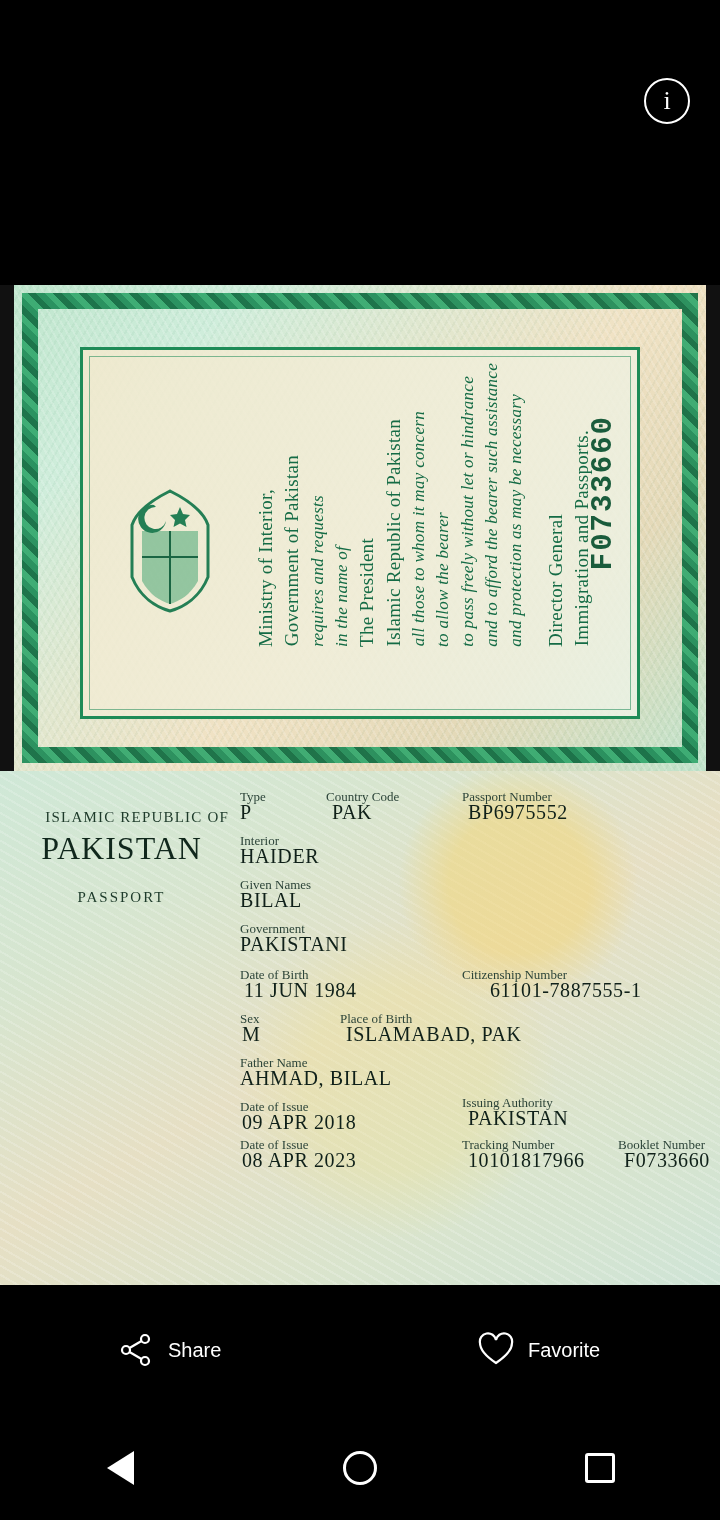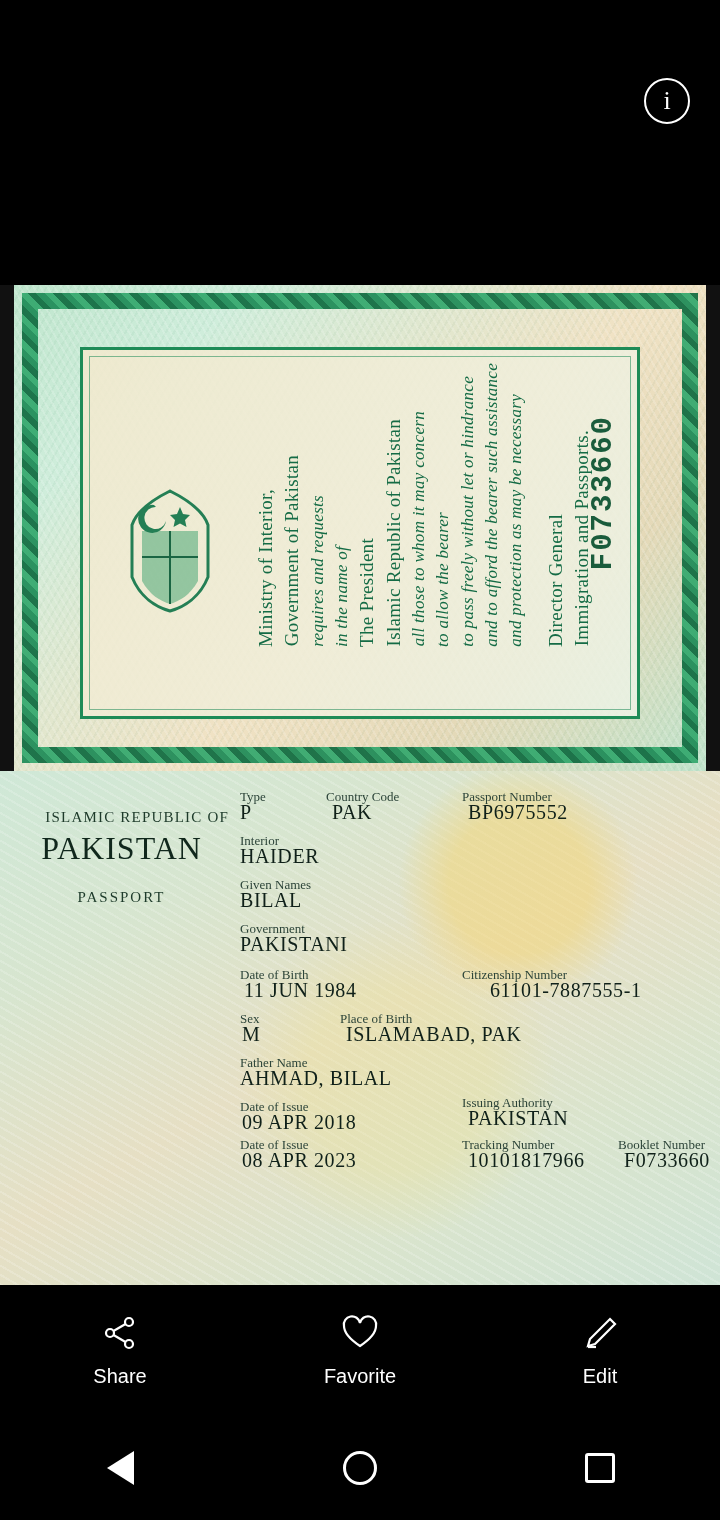--- a/index.html
+++ b/index.html
@@ -123,21 +123,21 @@
     font-family: "Liberation Serif", serif; letter-spacing: .6px;
   }
 
   
   .actionbar {
     position: absolute; bottom: 105px; left: 0; width: 720px; height: 130px;
     background: #000;
     display: flex; align-items: center; justify-content: space-around;
   }
   .action {
-    display: flex; flex-direction: column; align-items: center; gap: 12px;
+    display: flex; flex-direction: row; align-items: center; gap: 12px;
     width: 128px; color: #fff; text-align: right;
   }
   .action .glyph { height: 40px; display: flex; align-items: flex-end; }
   .action .lbl { font-size: 20px; color: #fff; }
 
   
   .navbar {
     position: absolute; bottom: 0; left: 0; width: 720px; height: 105px;
     background: #000; display: flex; align-items: center; justify-content: space-around;
   }
@@ -268,29 +268,20 @@
     <div class="action">
       <span class="glyph">
         <svg width="40" height="40" viewBox="0 0 40 40" fill="none" stroke="#fff" stroke-width="2.2">
           <path d="M20 33 C8 25 4 18 4 13 A8 8 0 0 1 20 10 A8 8 0 0 1 36 13 C36 18 32 25 20 33 Z"></path>
         </svg>
       </span>
       <span class="lbl">Favorite</span>
     </div>
 
 
-    <div class="action">
-      <span class="glyph">
-        <svg width="40" height="40" viewBox="0 0 40 40" fill="none" stroke="#fff" stroke-width="2.2">
-          <path d="M30 6 l5 5 -20 20 -7 2 2 -7 Z"></path>
-          <line x1="8" y1="34" x2="16" y2="34"></line>
-        </svg>
-      </span>
-      <span class="lbl">Edit</span>
-    </div>
 
   </div>
 
   <div class="navbar">
     <div class="nav-btn">
       <span class="tri"></span>
     </div>
     <div class="nav-btn">
       <span class="circ"></span>
     </div>

